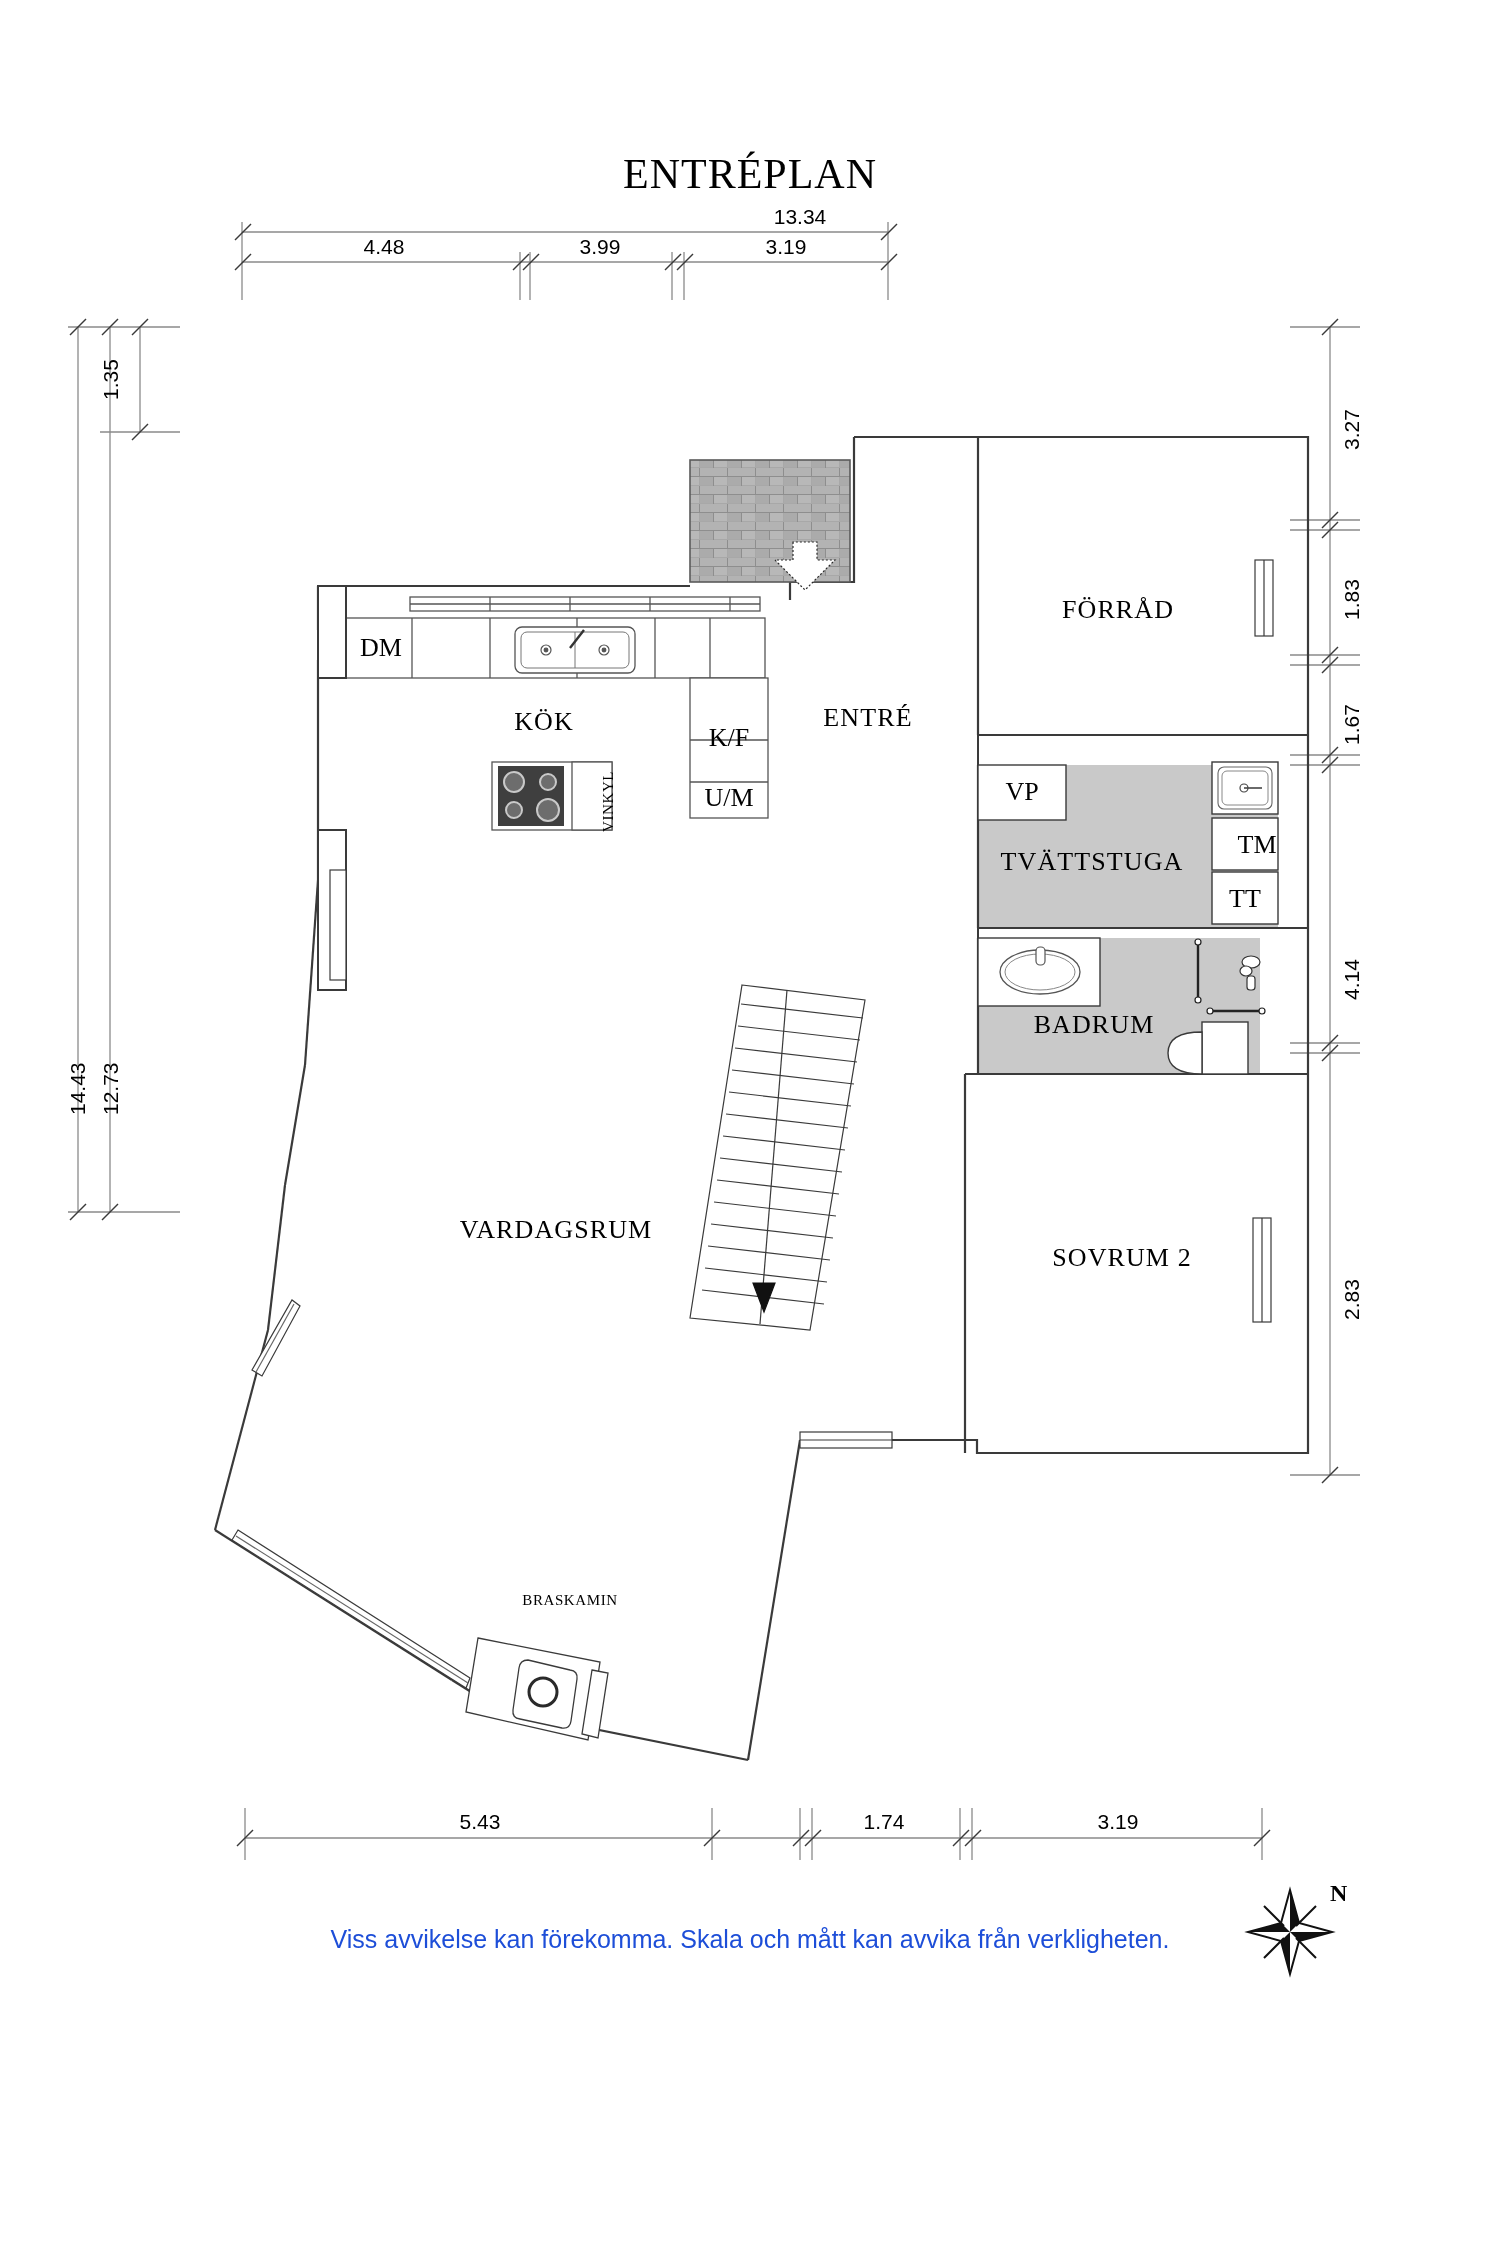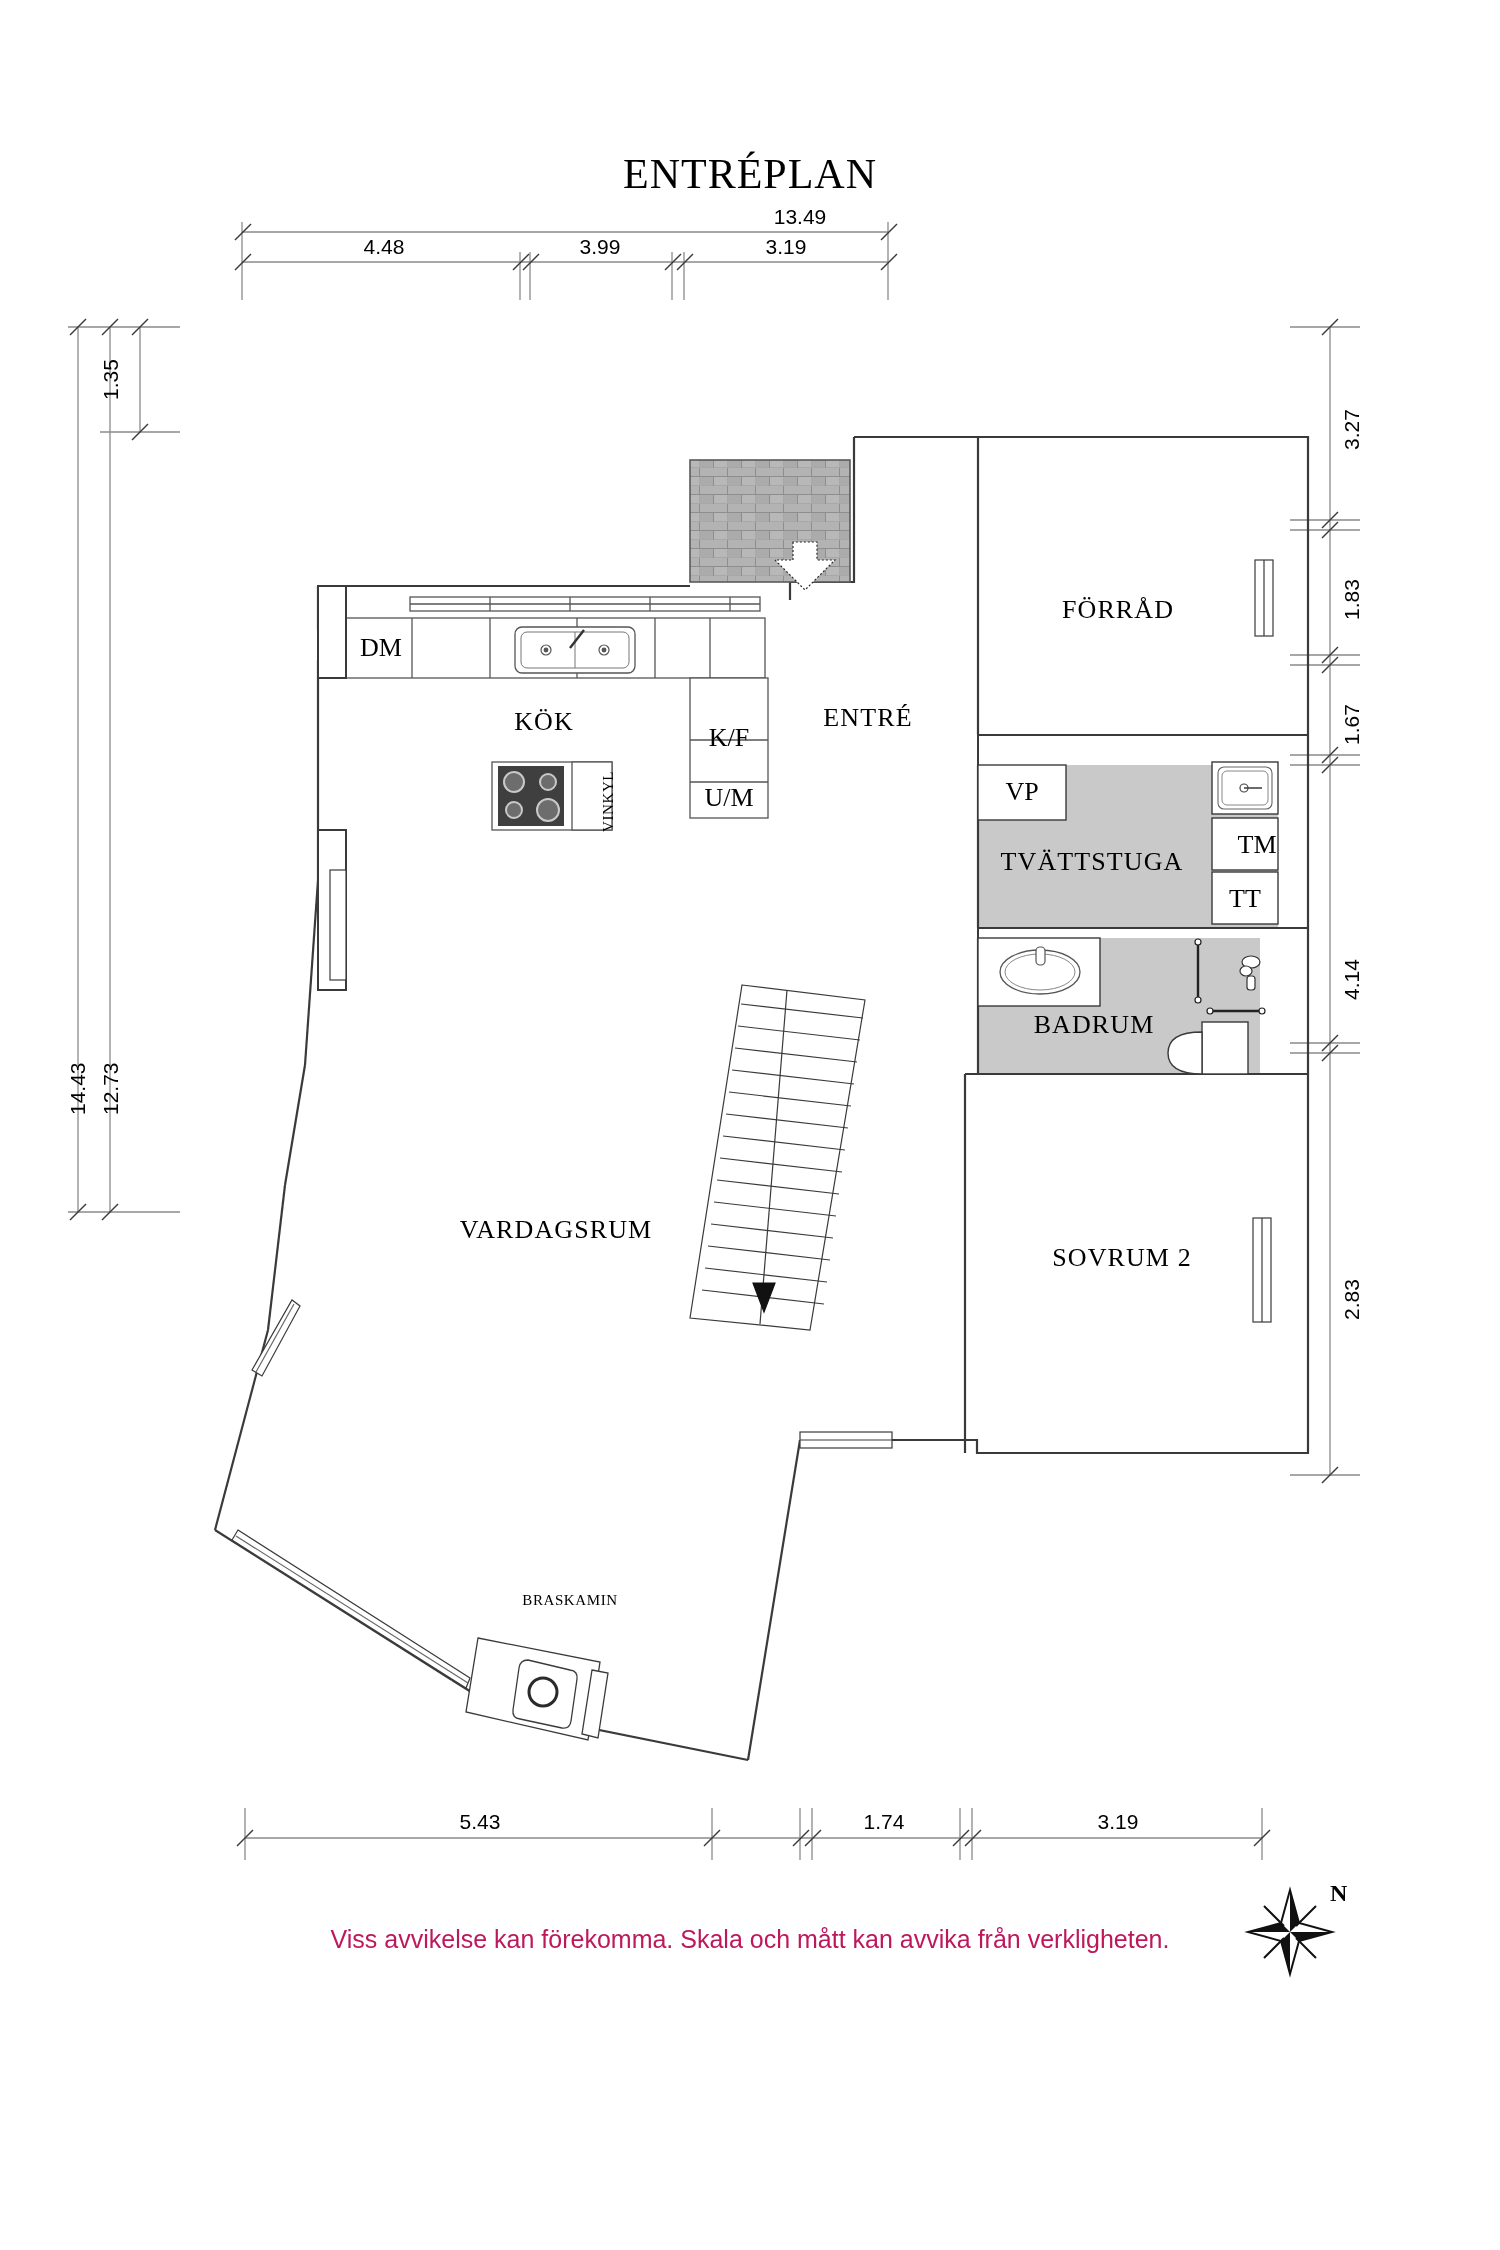--- a/index.html
+++ b/index.html
@@ -11,21 +11,21 @@
 
   
   .title{
     position:absolute;left:0;top:150px;width:1500px;text-align:center;
     font-family:"Liberation Serif", serif;font-size:42px;letter-spacing:1px;
   }
 
   
   .footer{
     position:absolute;left:0;top:1925px;width:1500px;text-align:center;
-    font-family:"Liberation Sans", sans-serif;font-size:25px;color:#be185d;
+    font-family:"Liberation Sans", sans-serif;font-size:25px;color:#1d4ed8;
   }
 
   
   svg.plan{position:absolute;left:0;top:0;width:1500px;height:2250px;}
 
   
   .lab{position:absolute;font-family:"Liberation Serif", serif;color:#000;
        white-space:nowrap;}
   .lab.room{font-size:26px;letter-spacing:1.1px;}
   .lab.small{font-size:26px;}
@@ -367,21 +367,21 @@
   <div class="lab tiny vert" style="left:600px;top:832px;transform:rotate(-90deg) translate(0,0)">VINKYL</div>
 
   <div class="lab small ctr" style="left:1022px;top:792px">VP</div>
 
   <div class="lab small ctr" style="left:1257px;top:845px">TM</div>
 
   <div class="lab small ctr" style="left:1245px;top:899px">TT</div>
 
   <div class="lab tiny ctr" style="left:570px;top:1600px">BRASKAMIN</div>
 
-  <div class="lab dim ctr" style="left:800px;top:217px">13.49</div>
+  <div class="lab dim ctr" style="left:800px;top:217px">13.34</div>
   <div class="lab dim ctr" style="left:384px;top:247px">4.48</div>
   <div class="lab dim ctr" style="left:600px;top:247px">3.99</div>
   <div class="lab dim ctr" style="left:786px;top:247px">3.19</div>
 
   <div class="lab dim" style="left:66px;top:1115px;transform:rotate(-90deg);transform-origin:left top">14.43</div>
   <div class="lab dim" style="left:99px;top:1115px;transform:rotate(-90deg);transform-origin:left top">12.73</div>
   <div class="lab dim" style="left:99px;top:400px;transform:rotate(-90deg);transform-origin:left top">1.35</div>
 
   <div class="lab dim" style="left:1340px;top:450px;transform:rotate(-90deg);transform-origin:left top">3.27</div>
   <div class="lab dim" style="left:1340px;top:620px;transform:rotate(-90deg);transform-origin:left top">1.83</div>

